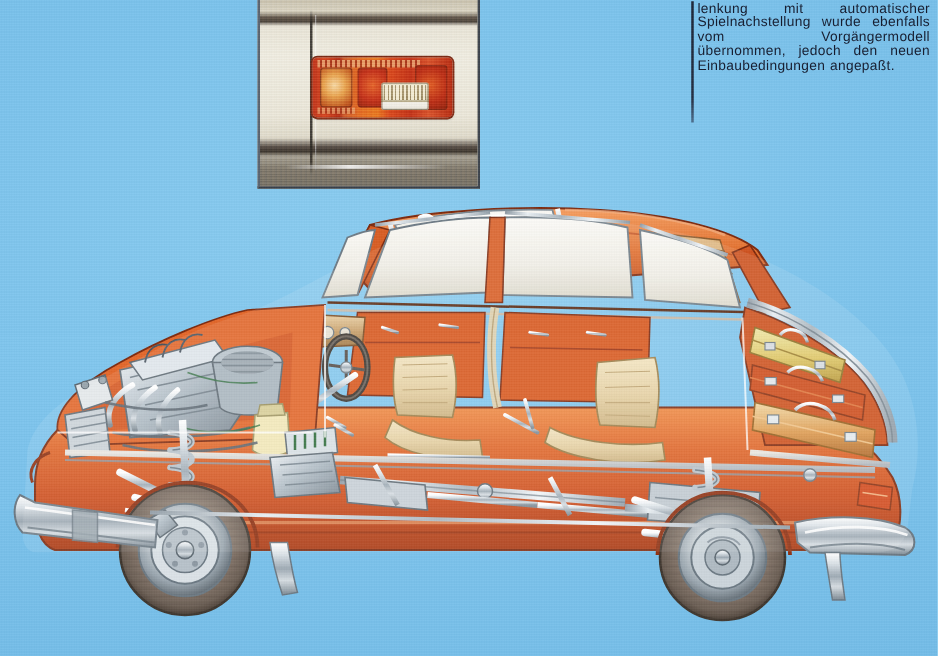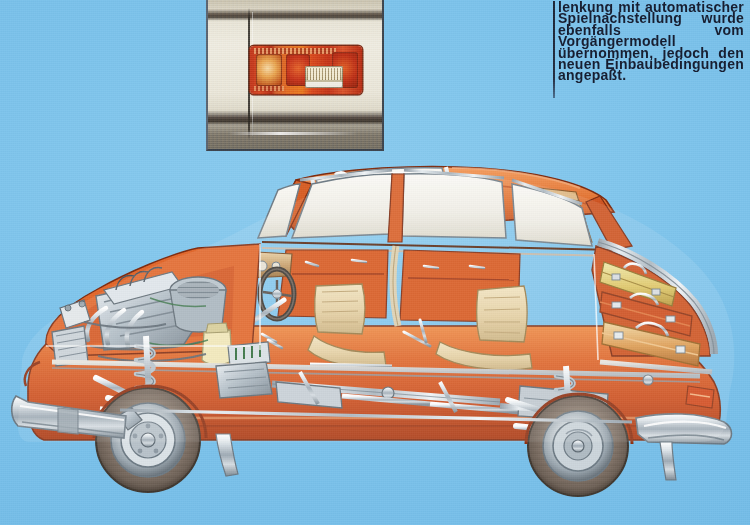--- a/index.html
+++ b/index.html
@@ -20,23 +20,23 @@
     position:absolute;inset:0;pointer-events:none;
     background-image:
       repeating-linear-gradient(0deg, rgba(255,255,255,.035) 0 1px, rgba(0,0,0,.018) 1px 2px),
       repeating-linear-gradient(90deg, rgba(255,255,255,.025) 0 1px, rgba(0,0,0,.012) 1px 2px);
     opacity:.7;
   }
 
   
   #caption{
     position:absolute;left:558px;top:2px;width:186px;
-    font-size:14px;line-height:11.4px;
+    font-size:11px;line-height:11.4px;
     color:#141b2e;letter-spacing:.25px;word-spacing:.6px;
-    font-weight:700;
+    font-weight:400;
     text-align:justify;
     -webkit-font-smoothing:none;
   }
   #rule{
     position:absolute;left:553px;top:1px;width:2px;height:97px;
     background:linear-gradient(180deg,#1b2436 0%,#222c40 80%,#4a6e8e 100%);
   }
 
   
   #photo{

